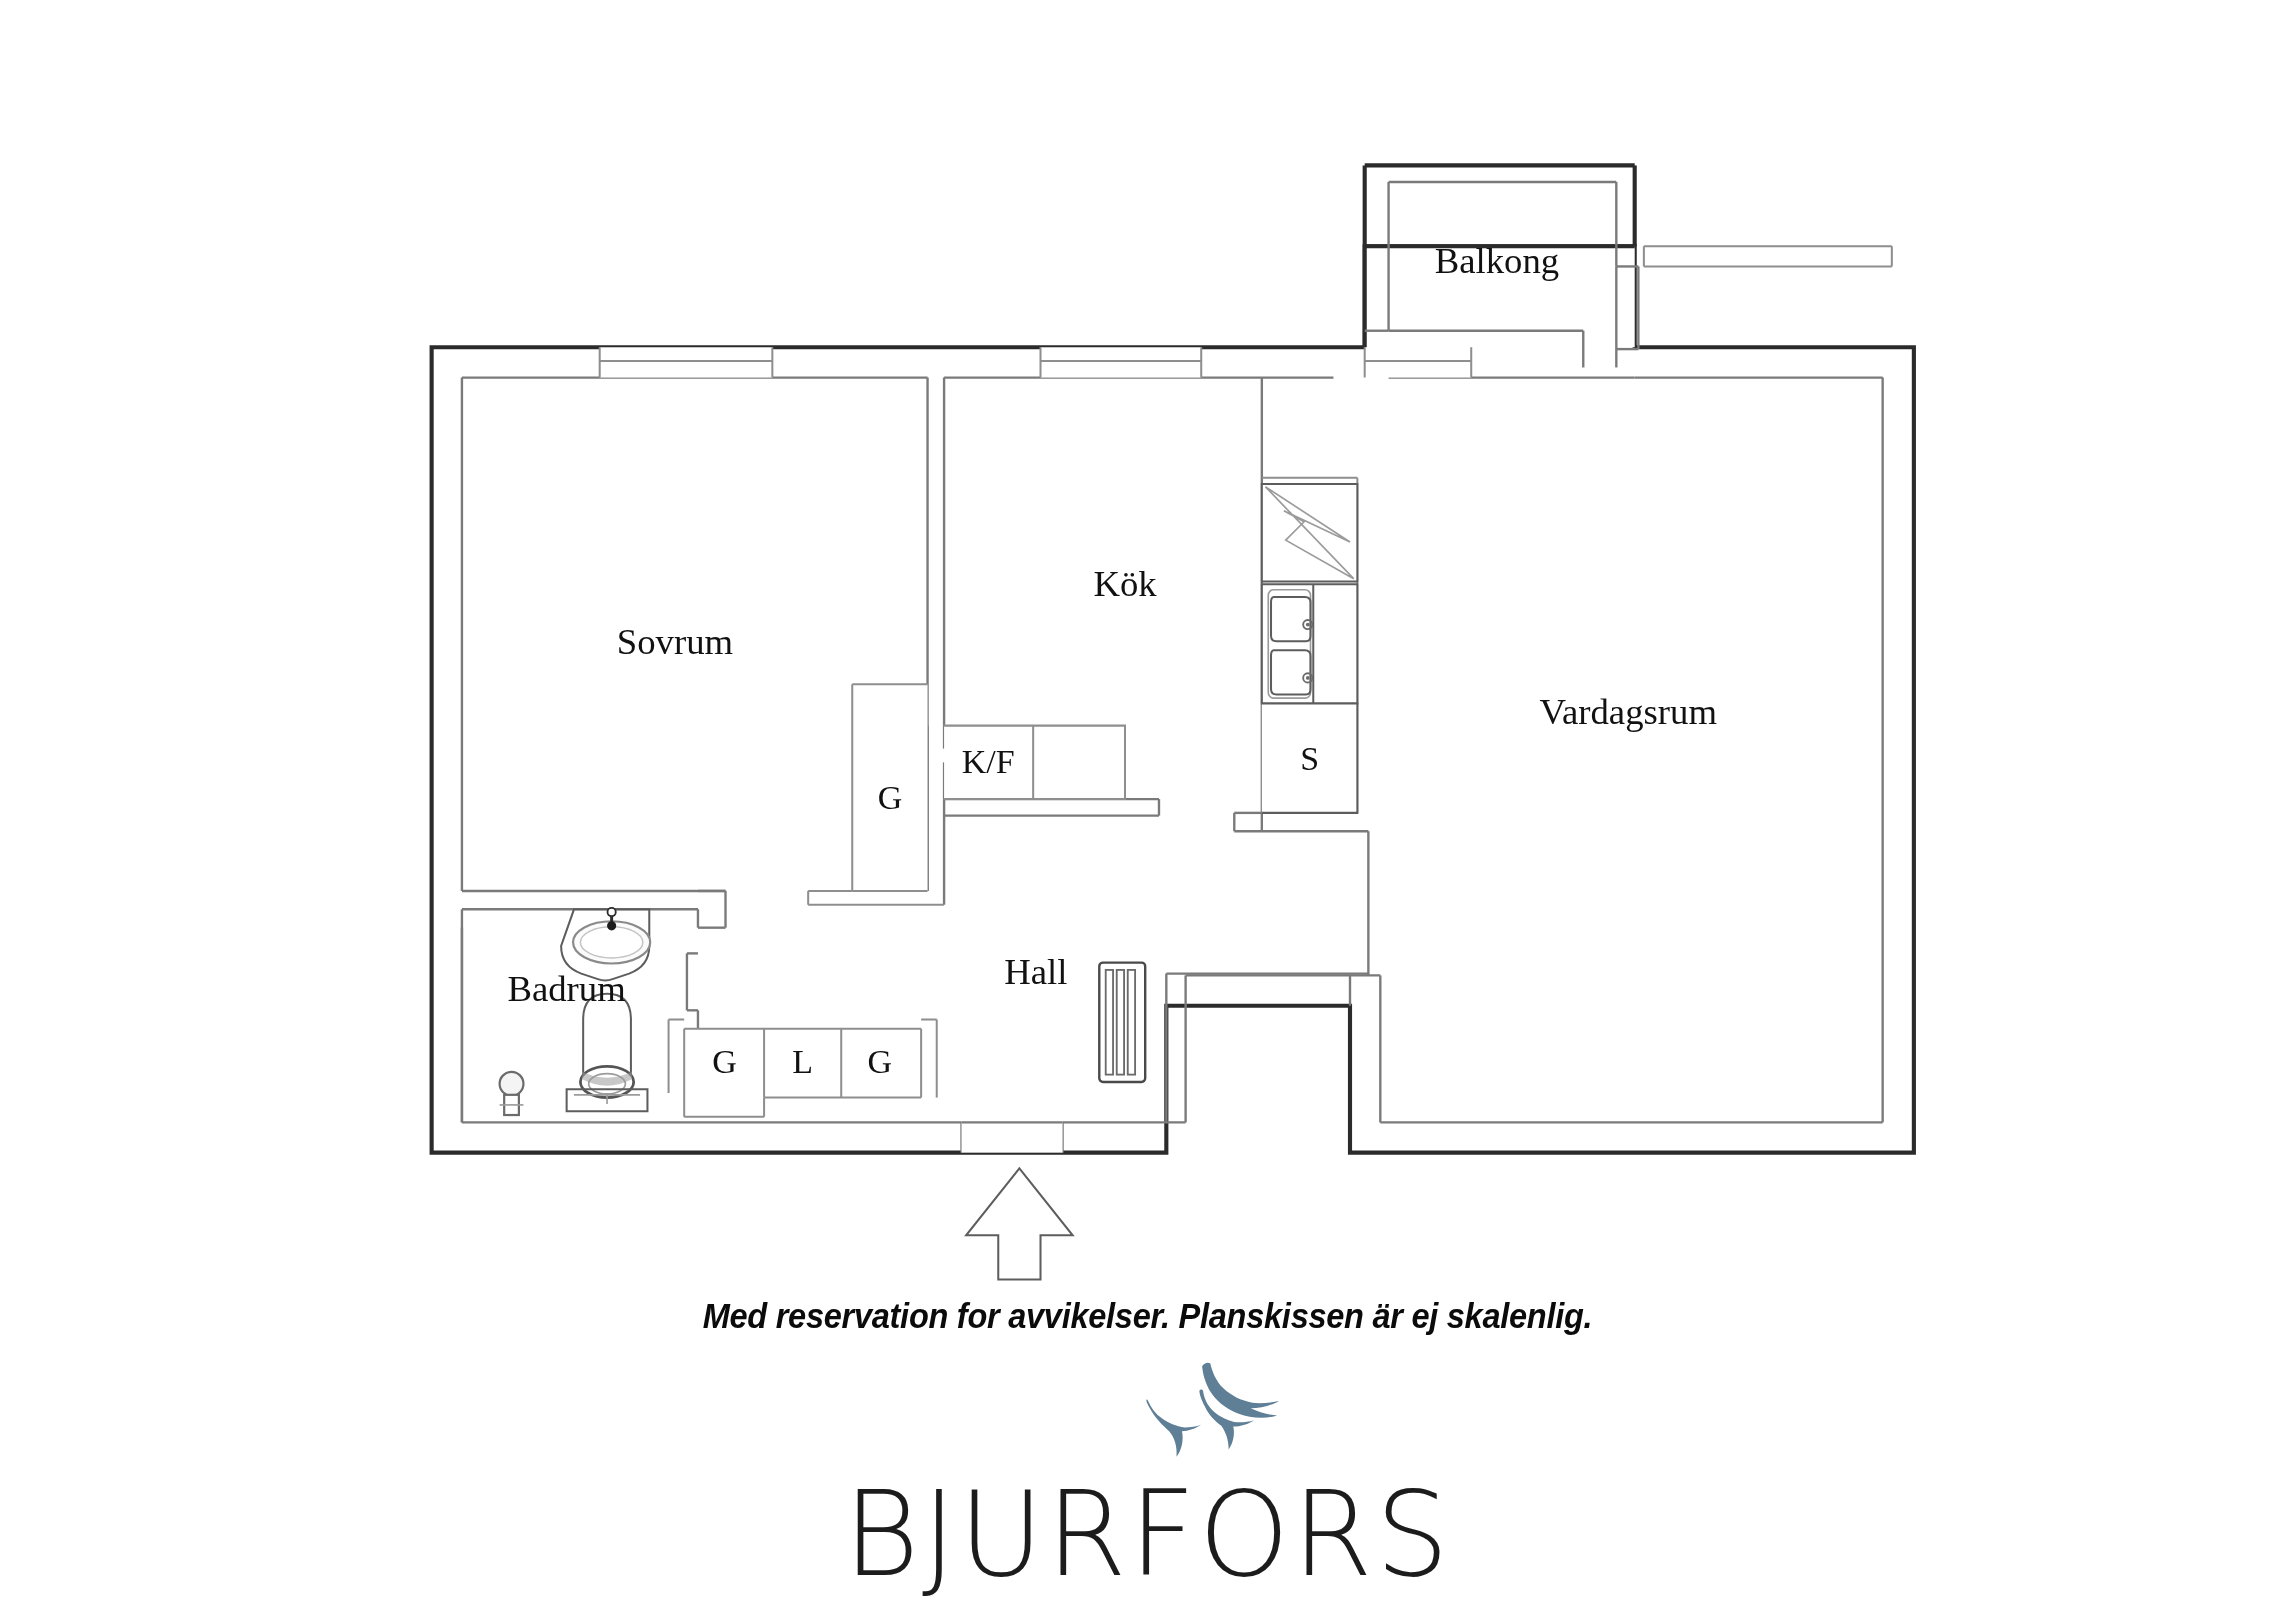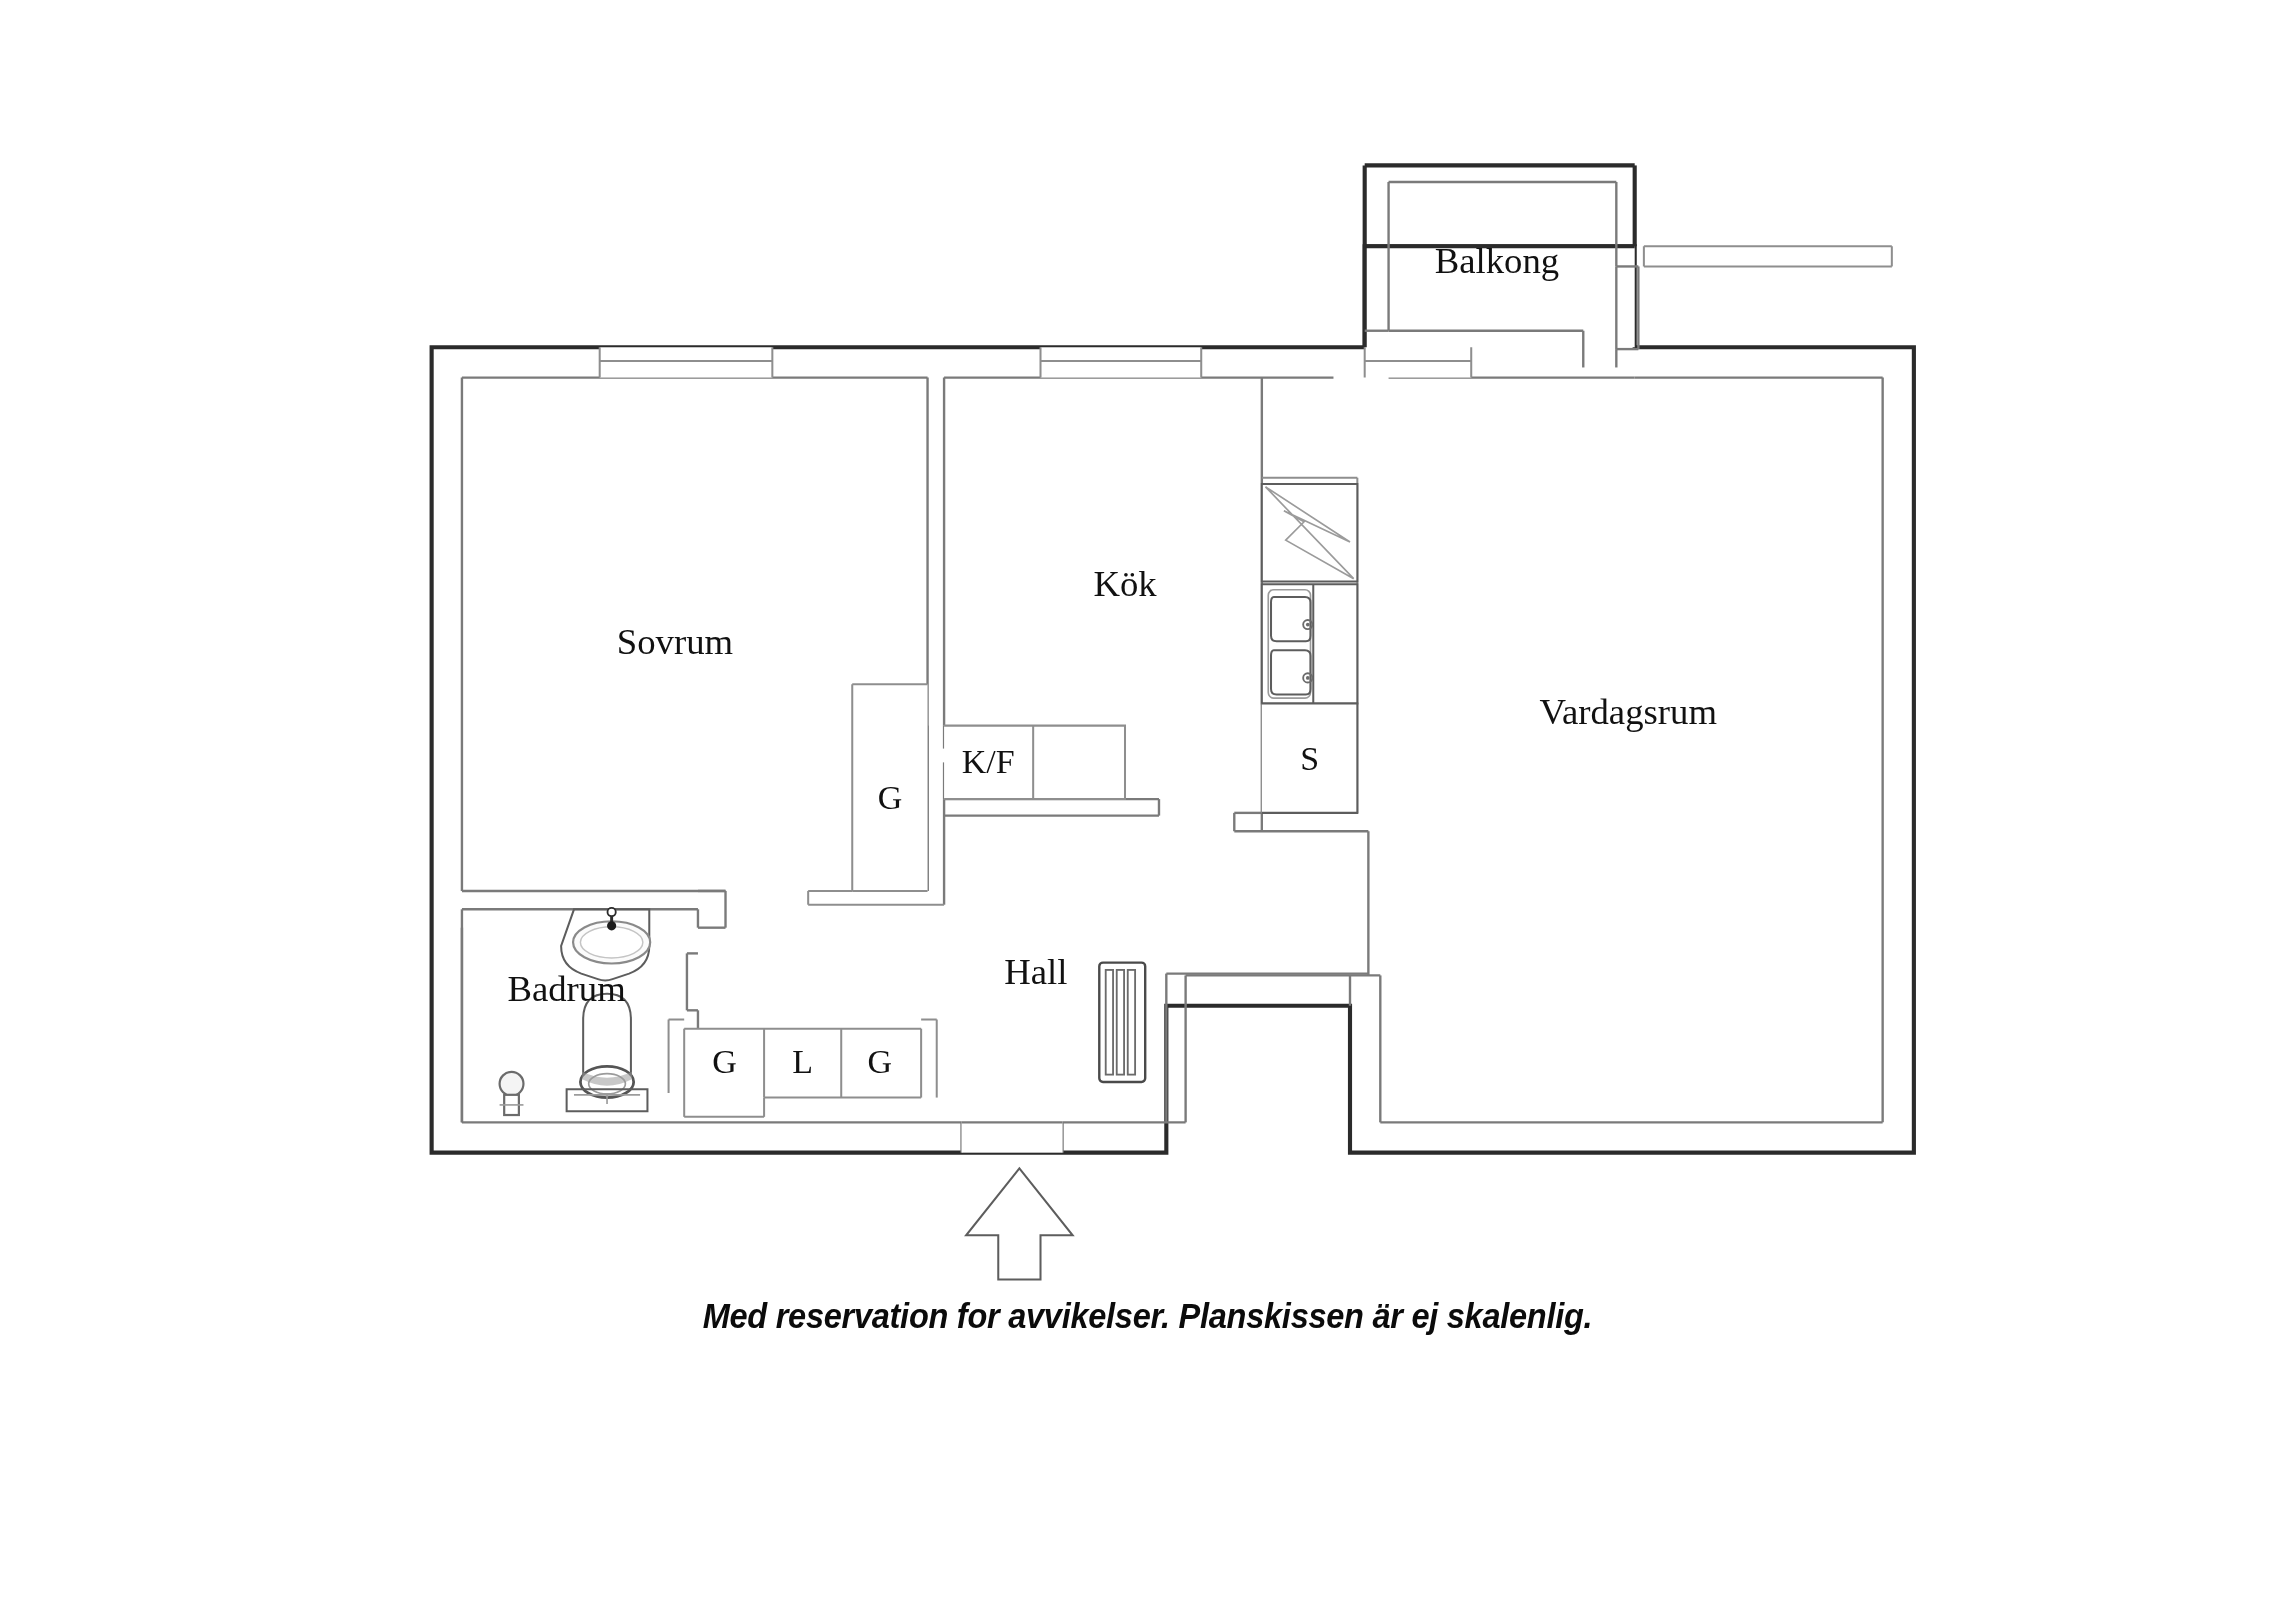--- a/index.html
+++ b/index.html
@@ -370,15 +370,58 @@
       <text class="small-label" x="969" y="872">G</text>
       <text class="small-label" x="789" y="1160">G</text>
       <text class="small-label" x="874" y="1160">L</text>
       <text class="small-label" x="958" y="1160">G</text>
     </g>
 
   </svg>
 
   <div class="disclaimer">Med reservation for avvikelser. Planskissen är ej skalenlig.</div>
 
+  <div class="logo-wrap">
+
+    <svg class="logo-birds" width="165" height="119" viewBox="0 0 180 130">
+
+      <path fill="#5f7f96" d="
+        M 74 7
+        C 76 16 80 26 88 34
+        C 96 42 108 48 120 50
+        C 129 51 140 50 149 48
+        C 141 53 129 56 118 56
+        C 126 60 137 63 147 64
+        C 134 68 118 67 105 62
+        C 94 58 84 51 77 42
+        C 70 33 66 21 65 10
+        C 67 7 71 5 74 7 Z"></path>
+
+      <path fill="#5f7f96" d="
+        M 66 37
+        C 67 44 70 52 76 58
+        C 82 64 91 69 100 71
+        C 107 72 115 71 122 69
+        C 116 73 107 76 99 76
+        C 101 84 99 94 94 101
+        C 94 91 91 82 86 75
+        C 79 70 72 63 68 54
+        C 64 47 62 40 62 37
+        C 63 35 65 35 66 37 Z"></path>
+
+      <path fill="#5f7f96" d="
+        M 6 48
+        C 9 55 14 62 21 67
+        C 28 72 37 76 46 77
+        C 52 77 59 76 64 74
+        C 58 78 50 81 43 81
+        C 45 90 43 101 37 109
+        C 38 98 35 88 29 81
+        C 22 75 14 67 9 58
+        C 6 53 4 49 4 47
+        C 4 46 5 46 6 48 Z"></path>
+    </svg>
+
+    <div class="logo-word">BJURFORS</div>
+  </div>
 
 </div>
 
 
 </body></html>

